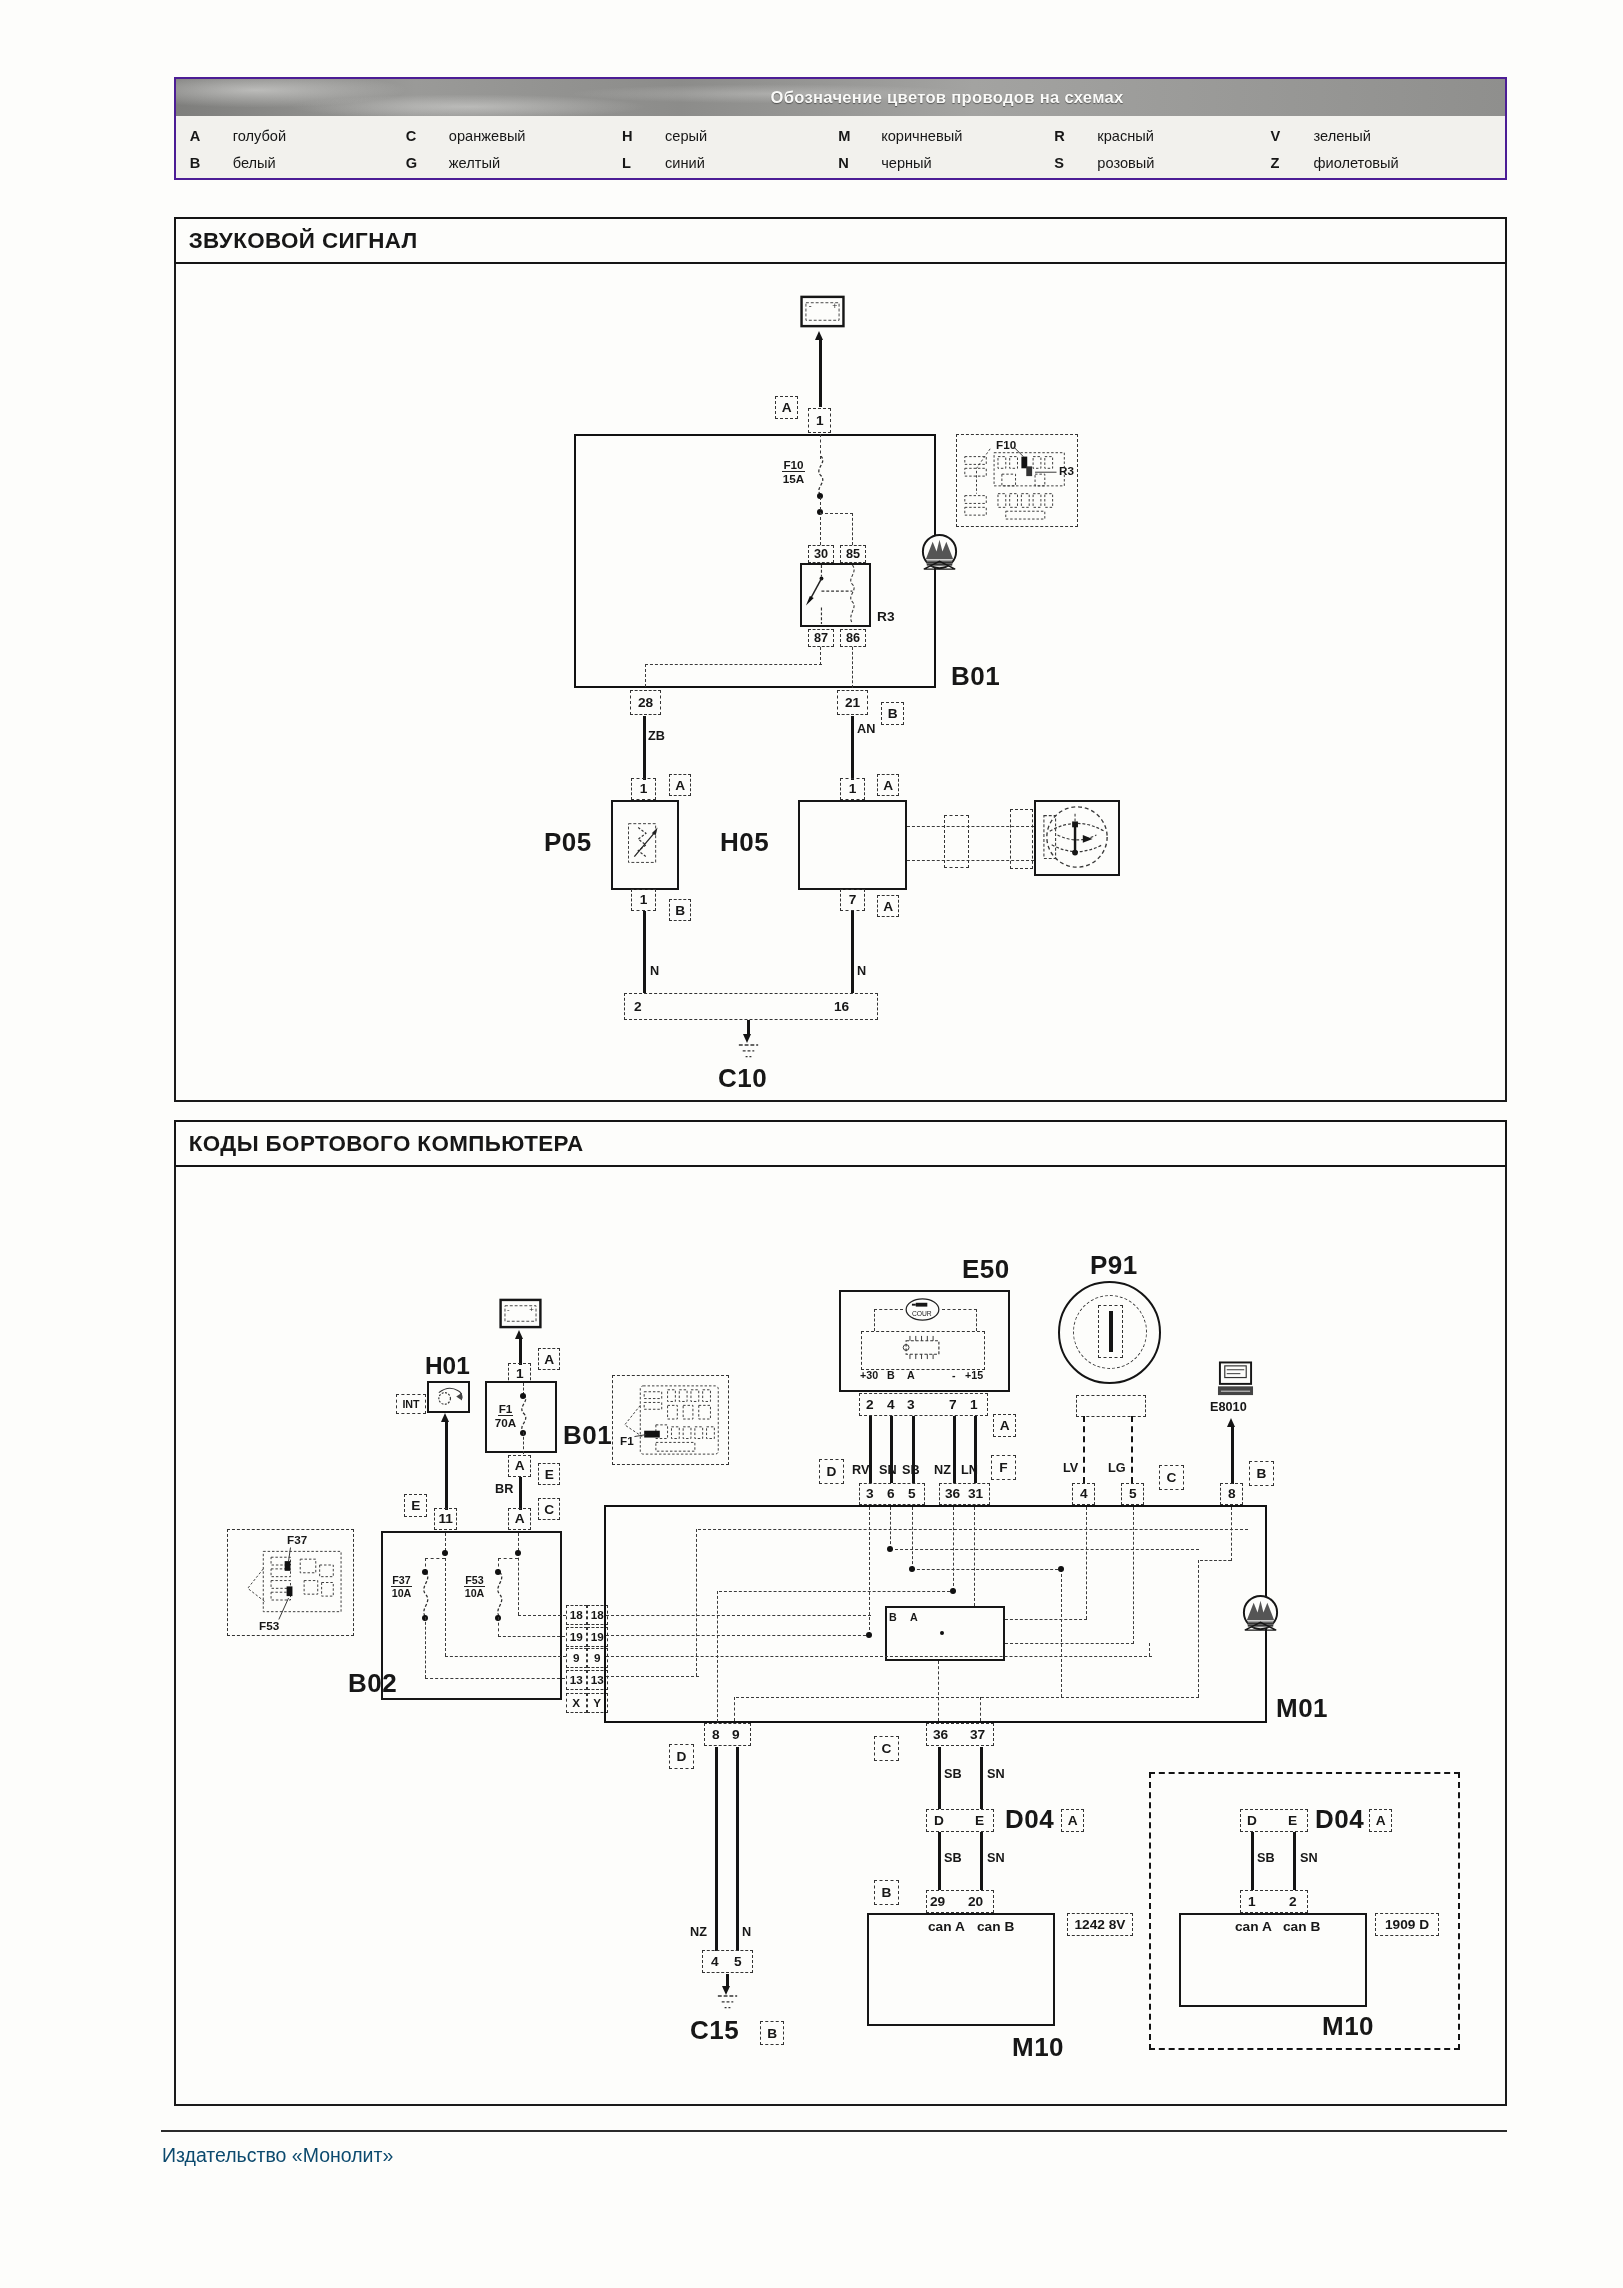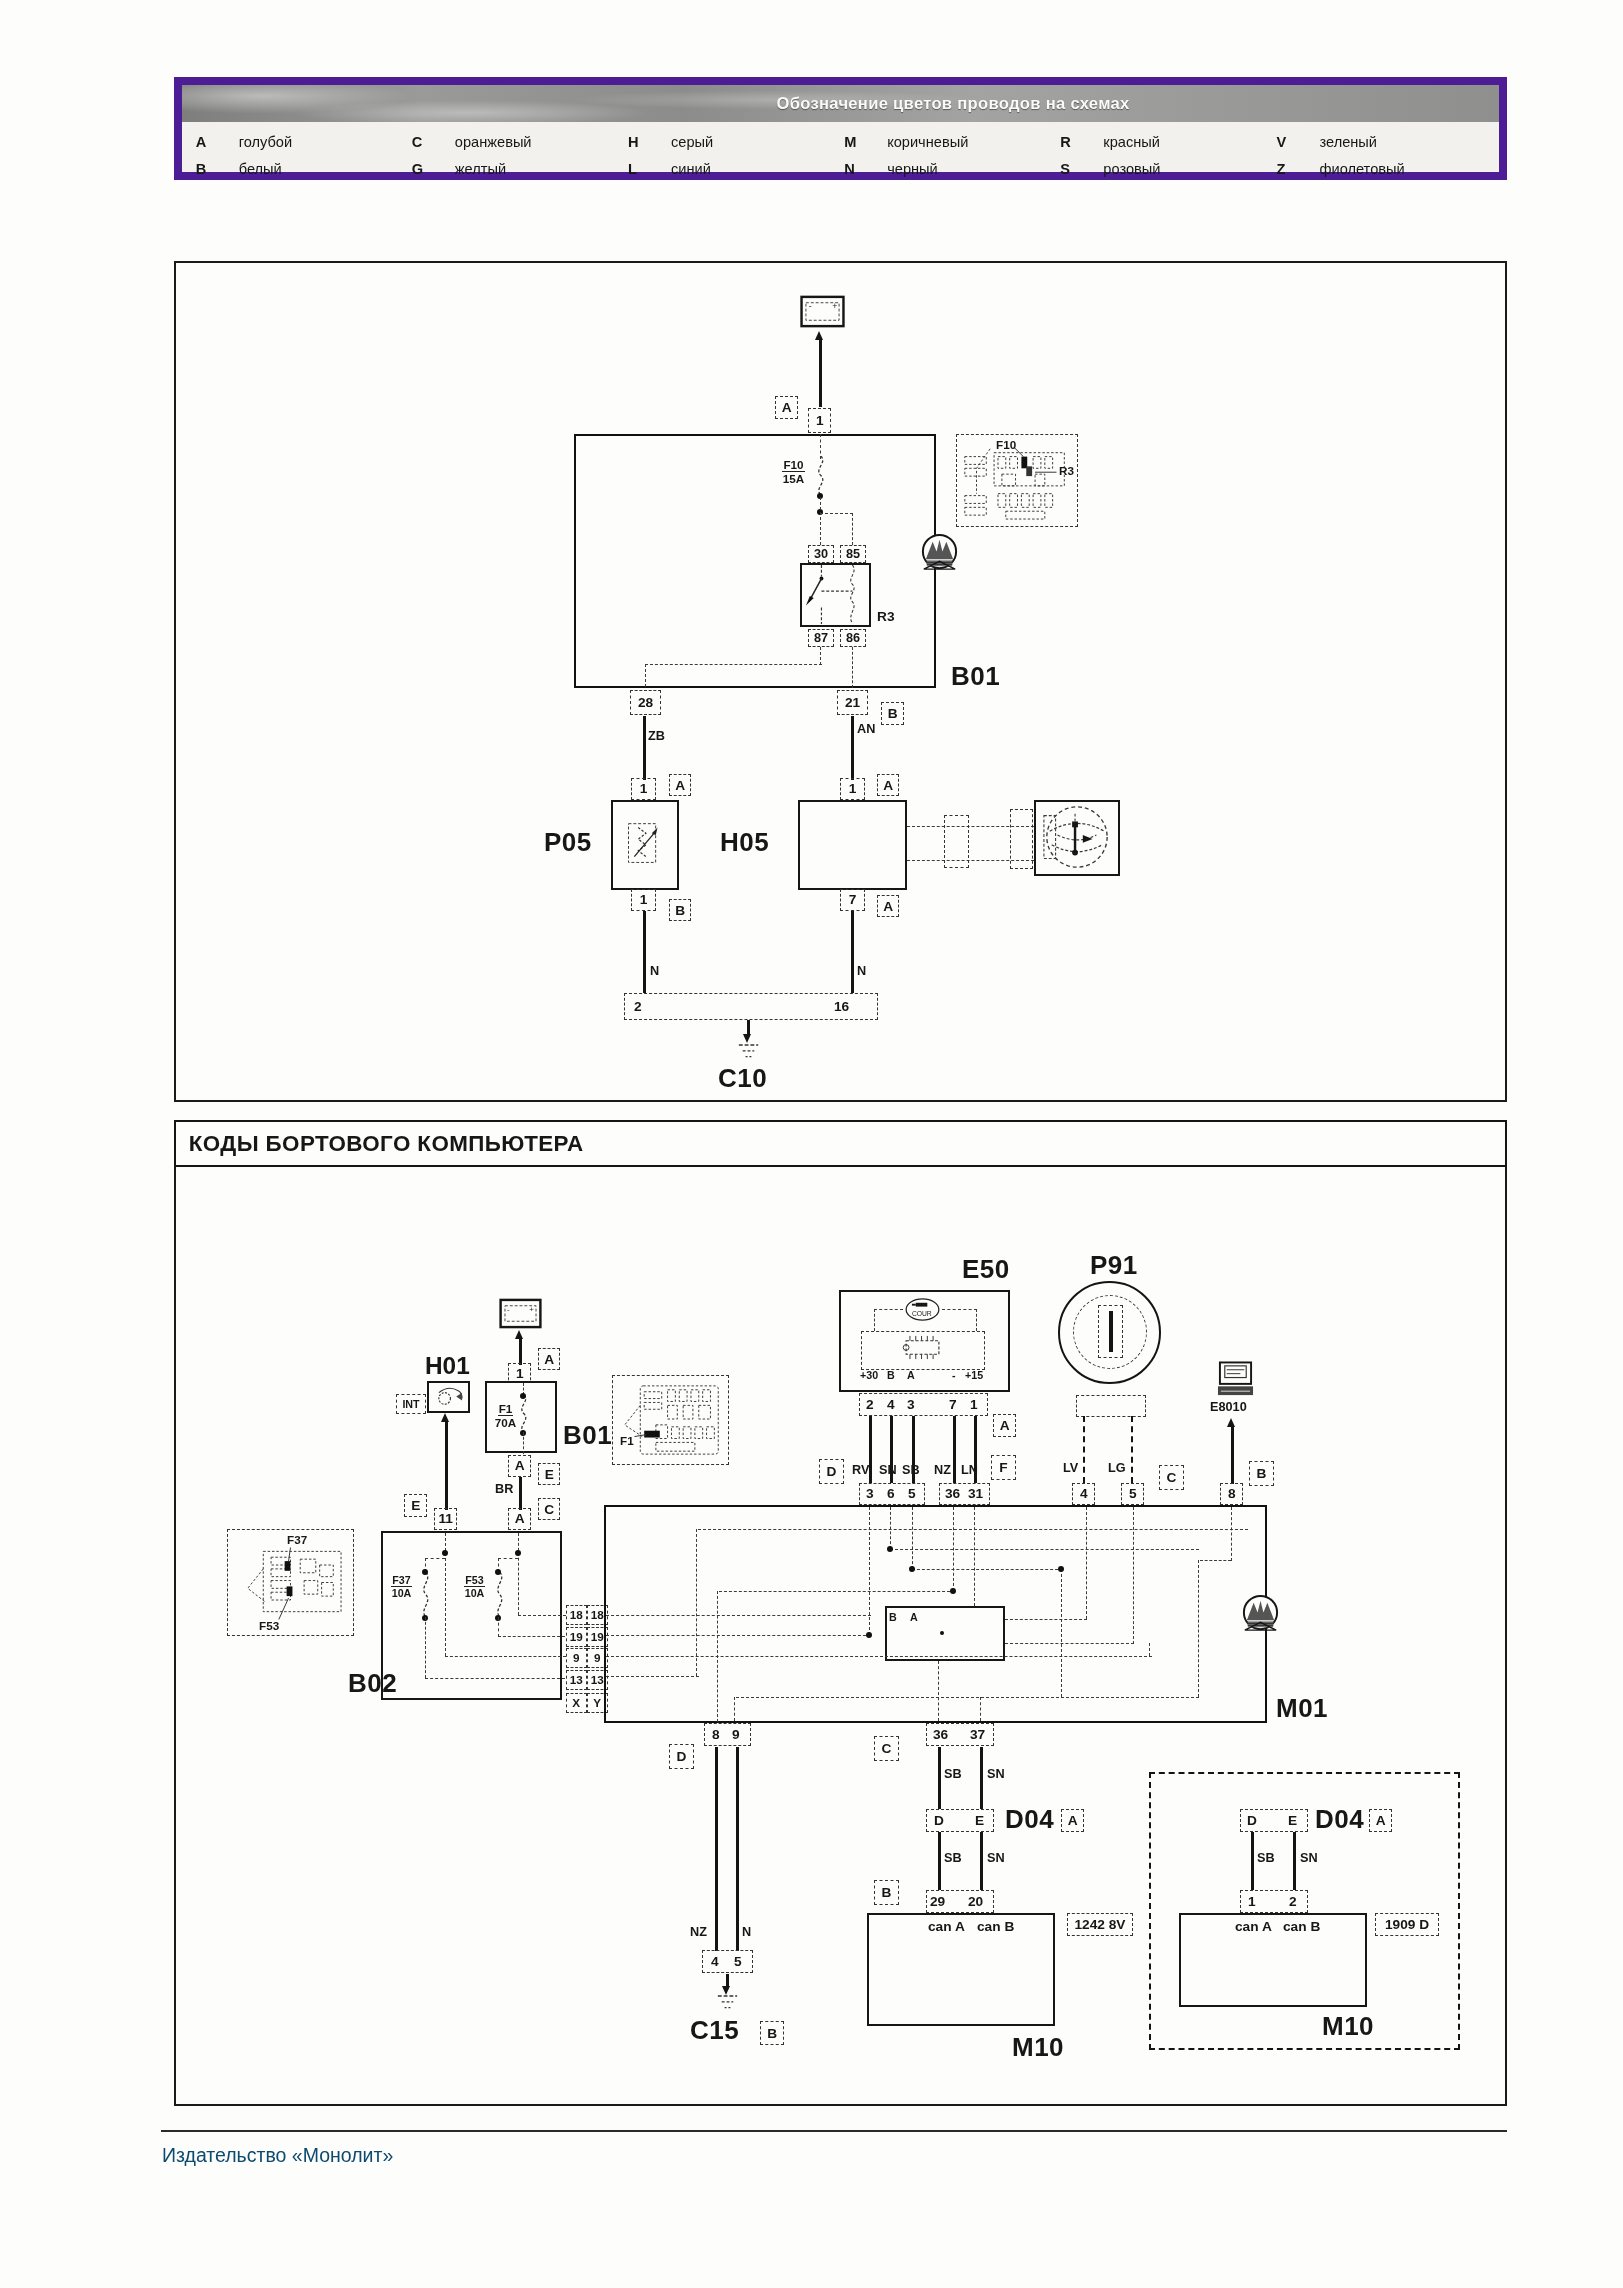--- a/index.html
+++ b/index.html
@@ -1,20 +1,20 @@
 <!DOCTYPE html>
 <html><head>
 <meta charset="utf-8">
 <style>
   html,body{margin:0;padding:0;background:#ffffff;}
   #page{position:relative;width:1624px;height:2289px;background:#fdfdfb;
         font-family:"Liberation Sans", sans-serif;color:#171717;overflow:hidden;}
   .abs{position:absolute;}
   
-  #hdr{position:absolute;left:174px;top:77px;width:1333px;height:103px;border:8px solid #4c1d95;box-sizing:border-box;background:#f2f1ed;}
+  #hdr{position:absolute;left:174px;top:77px;width:1333px;height:103px;border:2px solid #4c1d95;box-sizing:border-box;background:#f2f1ed;}
   #banner{position:absolute;left:0;top:0;width:100%;height:37px;
      background:linear-gradient(90deg,#7e7e7c 0%,#9a9a98 18%,#8c8c8a 38%,#a3a3a1 60%,#8f8f8d 100%);}
   #banner:before{content:"";position:absolute;inset:0;
      background:radial-gradient(ellipse 215px 25px at 6% 30%,rgba(230,230,228,.55),transparent 70%),
                 radial-gradient(ellipse 254px 17.6px at 22% 75%,rgba(240,240,238,.4),transparent 70%),
                 radial-gradient(ellipse 293px 13.7px at 45% 40%,rgba(235,235,233,.3),transparent 70%);}
   #banner-title{position:absolute;left:410px;top:0;width:722px;height:37px;line-height:37px;text-align:center;
      color:#fafaf8;font-weight:bold;font-size:16.6px;letter-spacing:0.3px;text-shadow:0 1px 1px rgba(0,0,0,.45);}
   .leg-grid{position:absolute;left:13.7px;top:43px;width:1297px;height:55px;display:grid;
      grid-auto-flow:column;grid-template-rows:repeat(2,1fr);grid-template-columns:repeat(6,1fr);}
@@ -103,20 +103,23 @@
           <b>V</b>
           <span>зеленый</span>
         </div>
         <div class="leg-item">
           <b>Z</b>
           <span>фиолетовый</span>
         </div>
       </div>
   </div>
 
+  <div class="sec-title" style="left:174px;top:217px;width:1333px;height:47px;">
+    <span>ЗВУКОВОЙ СИГНАЛ</span>
+  </div>
   <div class="sec-body" style="left:174px;top:261px;width:1333px;height:841px;"></div>
 
   <div class="abs" style="left:800px;top:292px;">
     <svg width="45" height="39" viewBox="0 0 46 40">
       <rect x="1.5" y="5" width="43" height="30" fill="#fdfdfb" stroke="#161616" stroke-width="2.5"></rect>
       <rect x="6" y="11" width="34" height="18" fill="none" stroke="#444" stroke-width="1" stroke-dasharray="3,2"></rect>
       <text x="9" y="17" font-size="9" fill="#222">-</text>
       <text x="33" y="17" font-size="9" fill="#222">+</text>
     </svg>
   </div>

